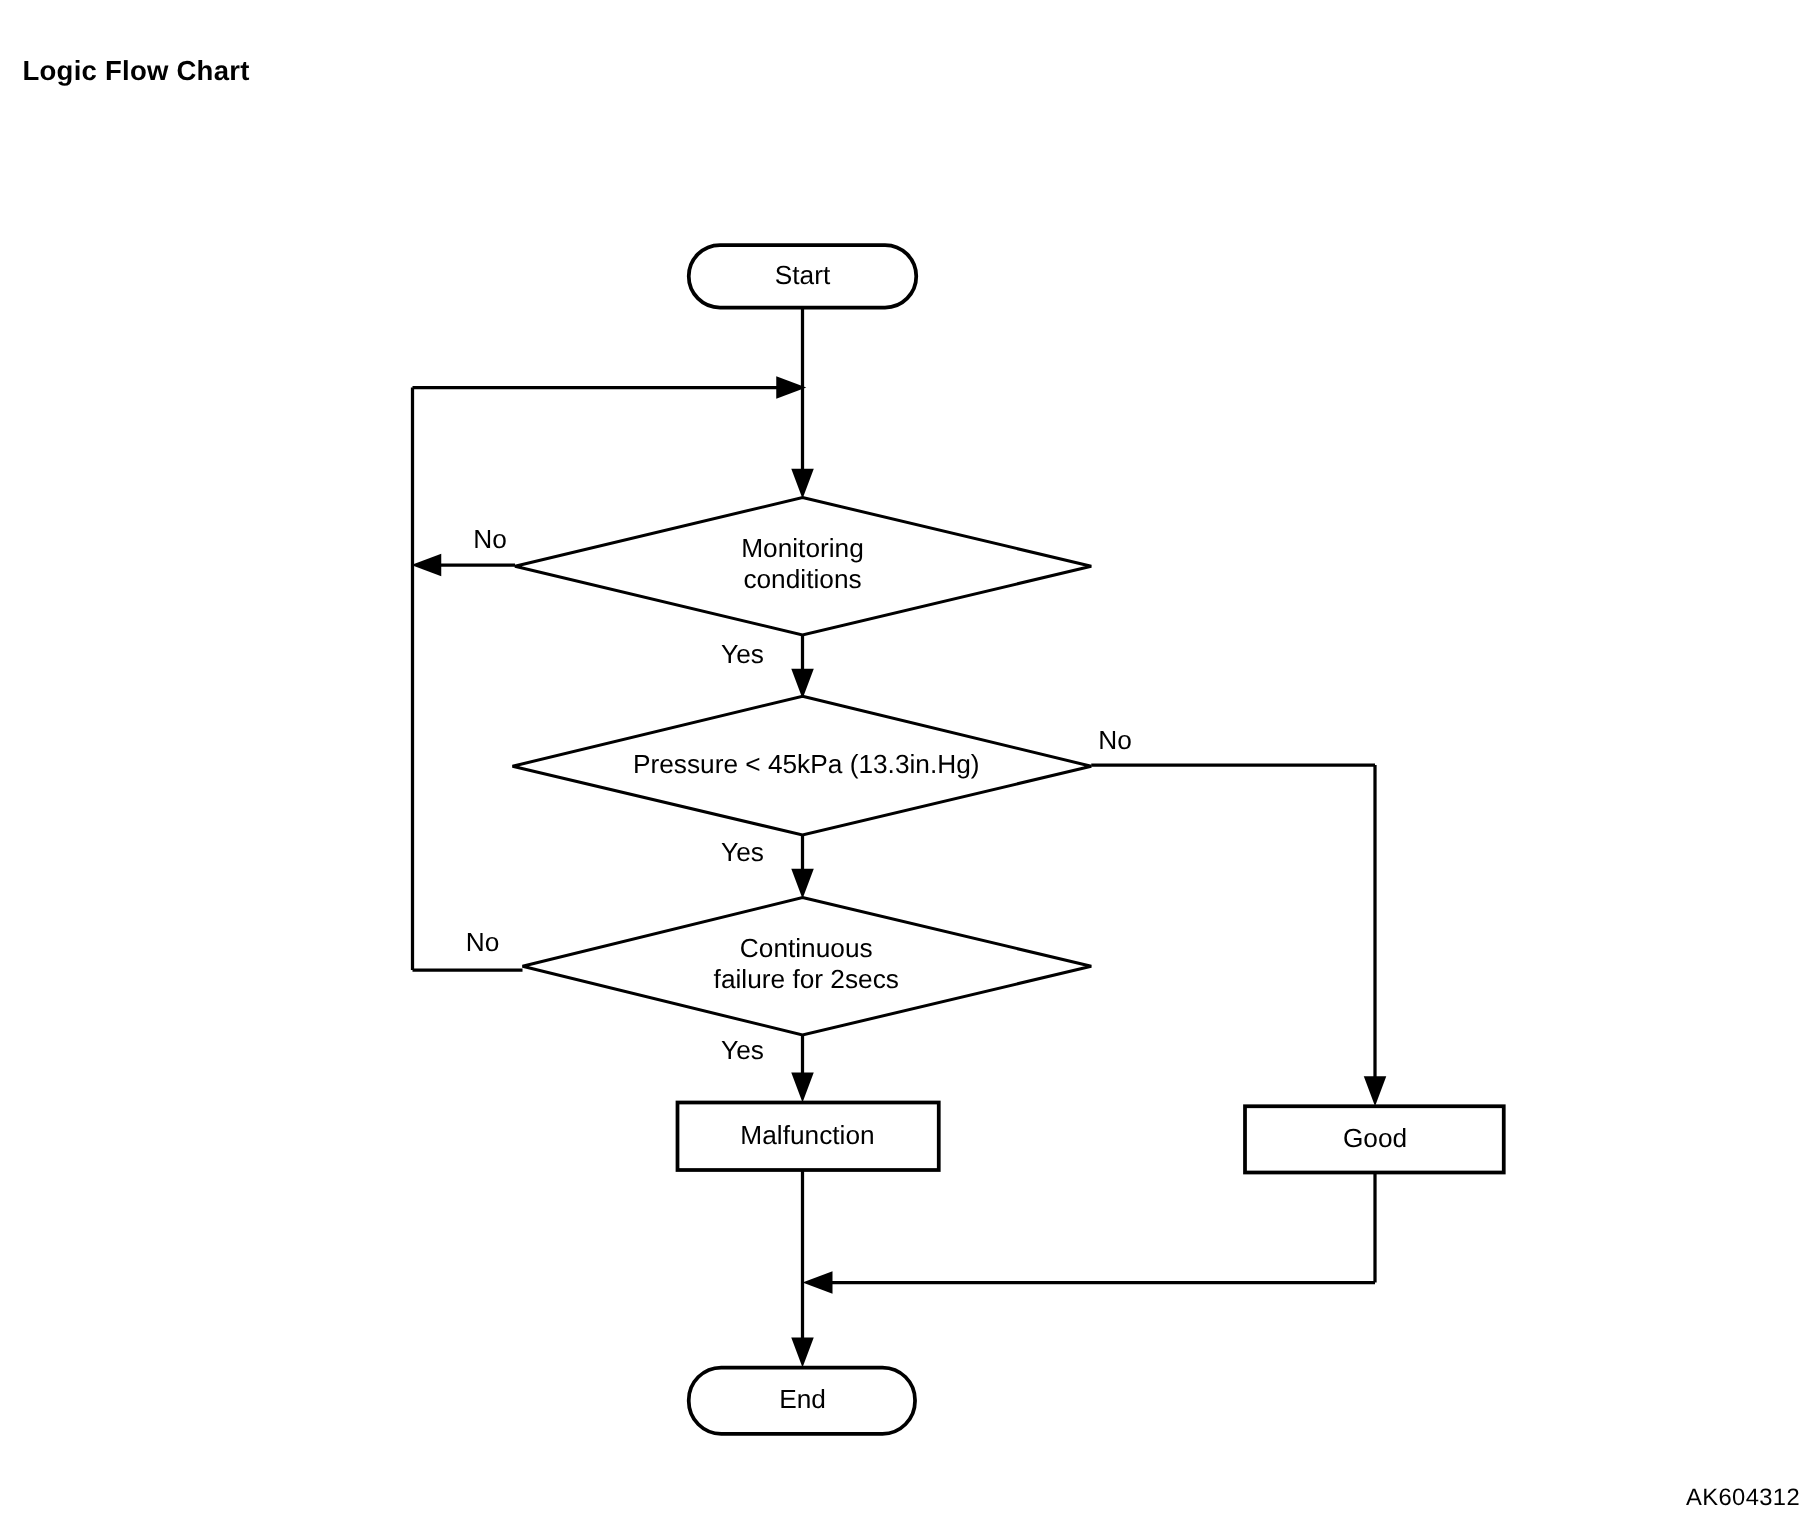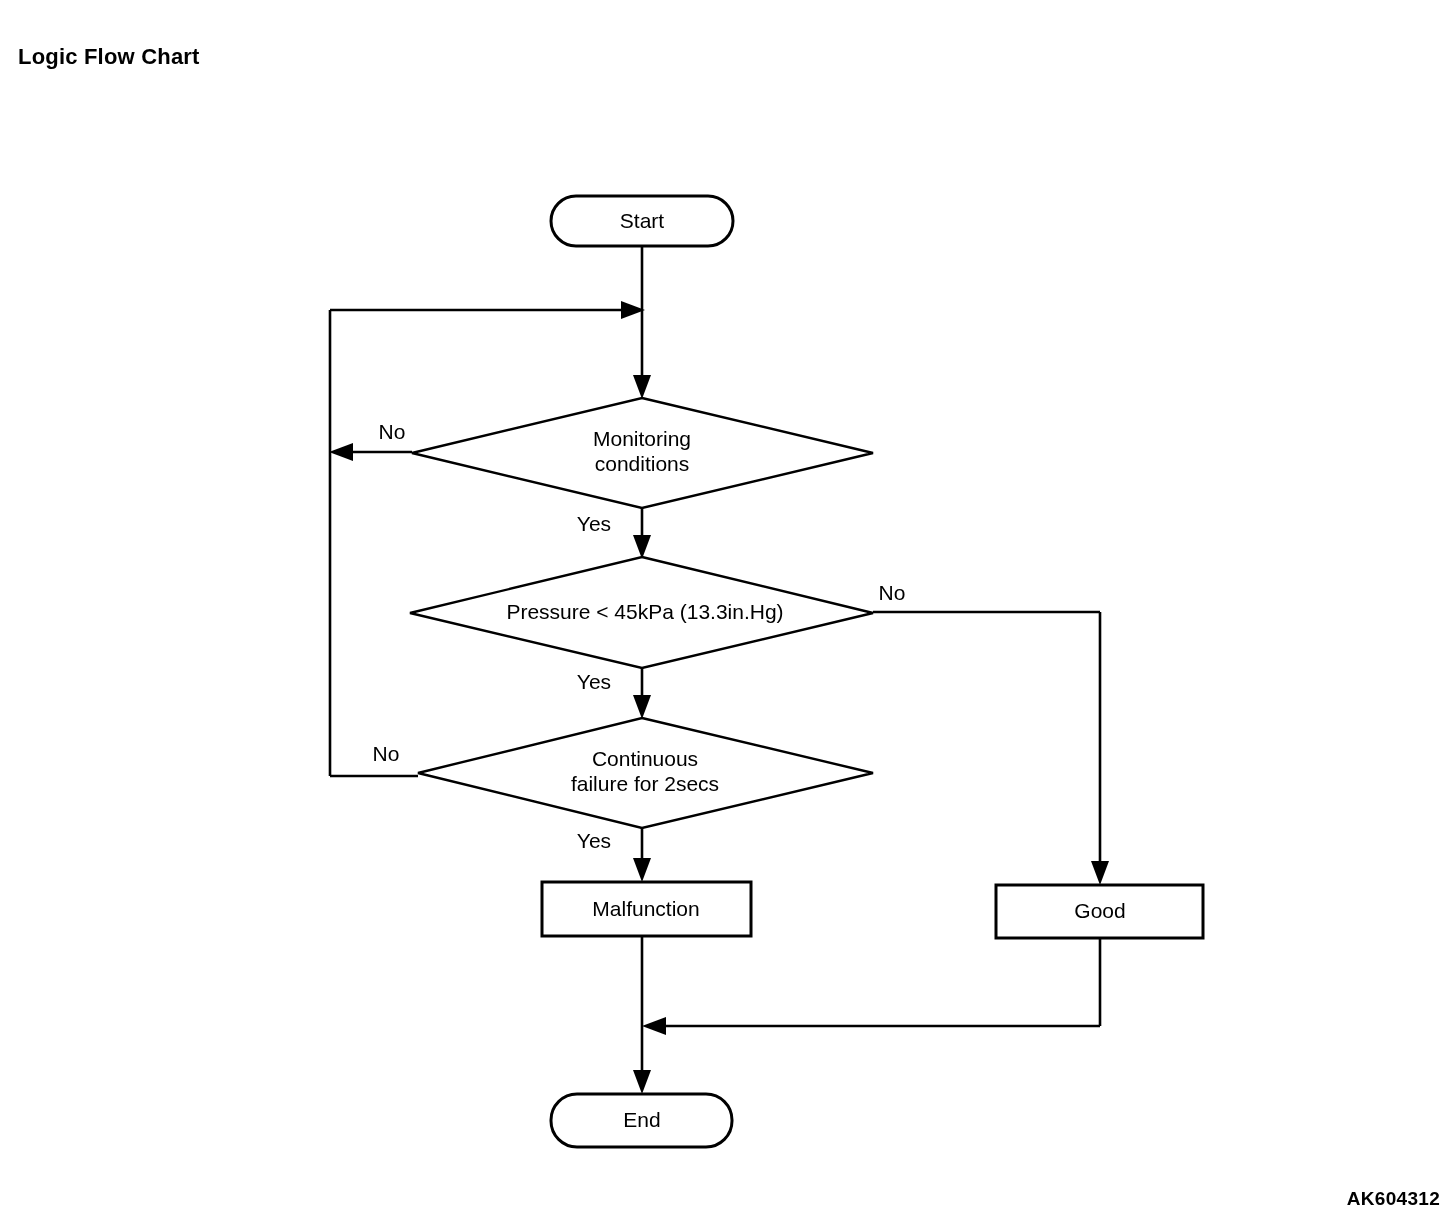--- a/index.html
+++ b/index.html
@@ -23,21 +23,21 @@
     font-weight: bold;
     letter-spacing: 0.2px;
     white-space: nowrap;
     margin-top: 36px;
   }
   #figure-code {
     position: absolute;
     right: 16px;
     bottom: 10px;
     font-size: 19px;
-    font-weight: bold;
+    font-weight: normal;
     letter-spacing: 0.3px;
   }
   #flow-svg {
     position: absolute;
     left: 0;
     top: 0;
     width: 1456px;
     height: 1220px;
   }
   .node-shape {

